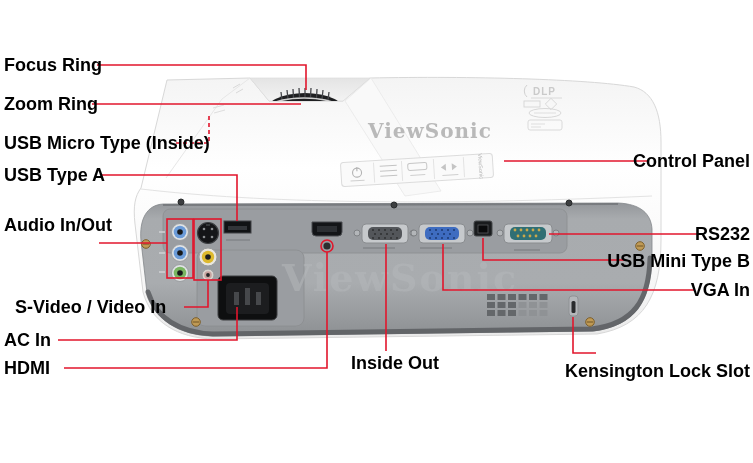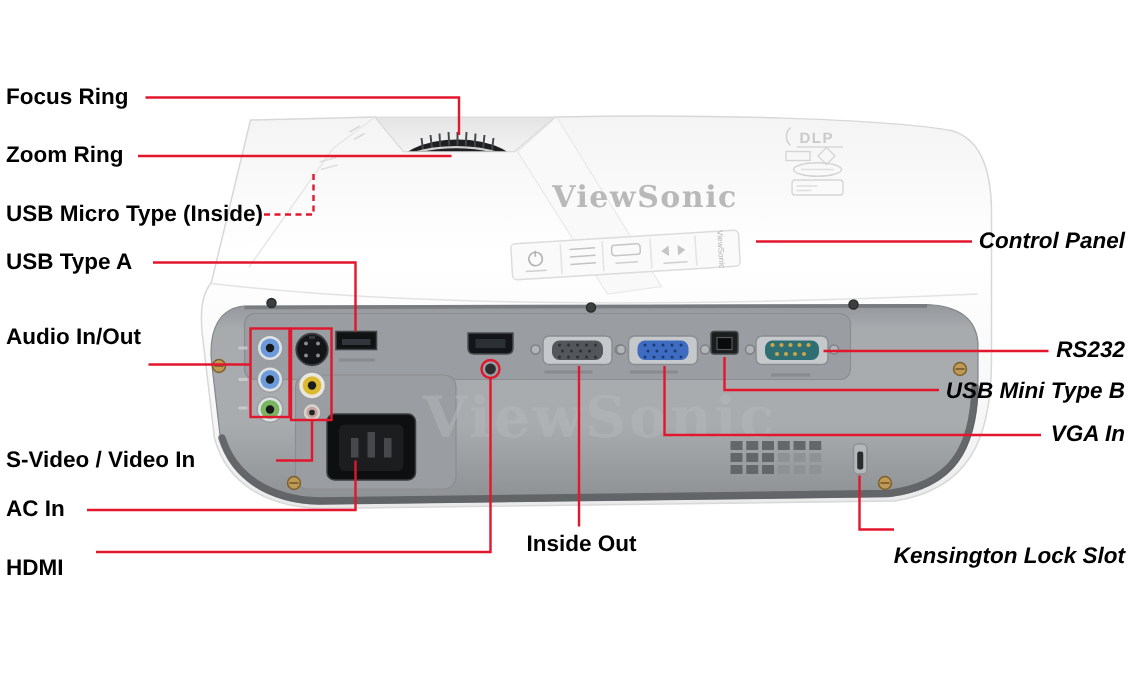--- a/index.html
+++ b/index.html
@@ -1,21 +1,21 @@
 <!DOCTYPE html>
 <html><head>
 <meta charset="utf-8">
 <style>
   html,body{margin:0;padding:0;background:#ffffff;}
   .stage{position:relative;width:753px;height:463px;background:#ffffff;
          font-family:"Liberation Sans",sans-serif;overflow:hidden;}
   .stage svg{position:absolute;left:0;top:0;}
-  .lbl{position:absolute;font-weight:bold;font-size:15px;line-height:18px;
+  .lbl{position:absolute;font-weight:bold;font-size:18px;line-height:18px;
        color:#000;white-space:nowrap;}
-  .lbl.r{text-align:right;font-style:italic;}
+  .lbl.r{text-align:right;}
   .co{stroke:#e2162c;stroke-width:1.6;fill:none;}
   .cobox{stroke:#e2162c;stroke-width:1.6;fill:none;}
   .emboss{font-family:"DejaVu Serif",serif;font-weight:bold;}
 </style>
 </head>
 <body>
 
 <div class="stage">
 
 <svg width="753" height="463" viewBox="0 0 753 463">
@@ -319,23 +319,23 @@
     <polyline class="co" points="443,244 443,290 694,290"></polyline>
     <polyline class="co" points="573,317 573,353 596,353"></polyline>
   </g>
 </svg>
 
 <div class="lbl" style="left:4px;top:56px">Focus Ring</div>
 <div class="lbl" style="left:4px;top:95px">Zoom Ring</div>
 <div class="lbl" style="left:4px;top:134px">USB Micro Type (Inside)</div>
 <div class="lbl" style="left:4px;top:166px">USB Type A</div>
 <div class="lbl" style="left:4px;top:216px">Audio In/Out</div>
-<div class="lbl" style="left:4px;top:298px">S-Video / Video In</div>
+<div class="lbl" style="left:15px;top:298px">S-Video / Video In</div>
 <div class="lbl" style="left:4px;top:331px">AC In</div>
-<div class="lbl" style="left:4px;top:370px">HDMI</div>
+<div class="lbl" style="left:4px;top:359px">HDMI</div>
 
 <div class="lbl r" style="right:3px;top:152px">Control Panel</div>
 <div class="lbl r" style="right:3px;top:225px">RS232</div>
 <div class="lbl r" style="right:3px;top:252px">USB Mini Type B</div>
 <div class="lbl r" style="right:3px;top:281px">VGA In</div>
 <div class="lbl r" style="right:3px;top:362px">Kensington Lock Slot</div>
 
 <div class="lbl" style="left:351px;top:354px">Inside Out</div>
 
 </div>

